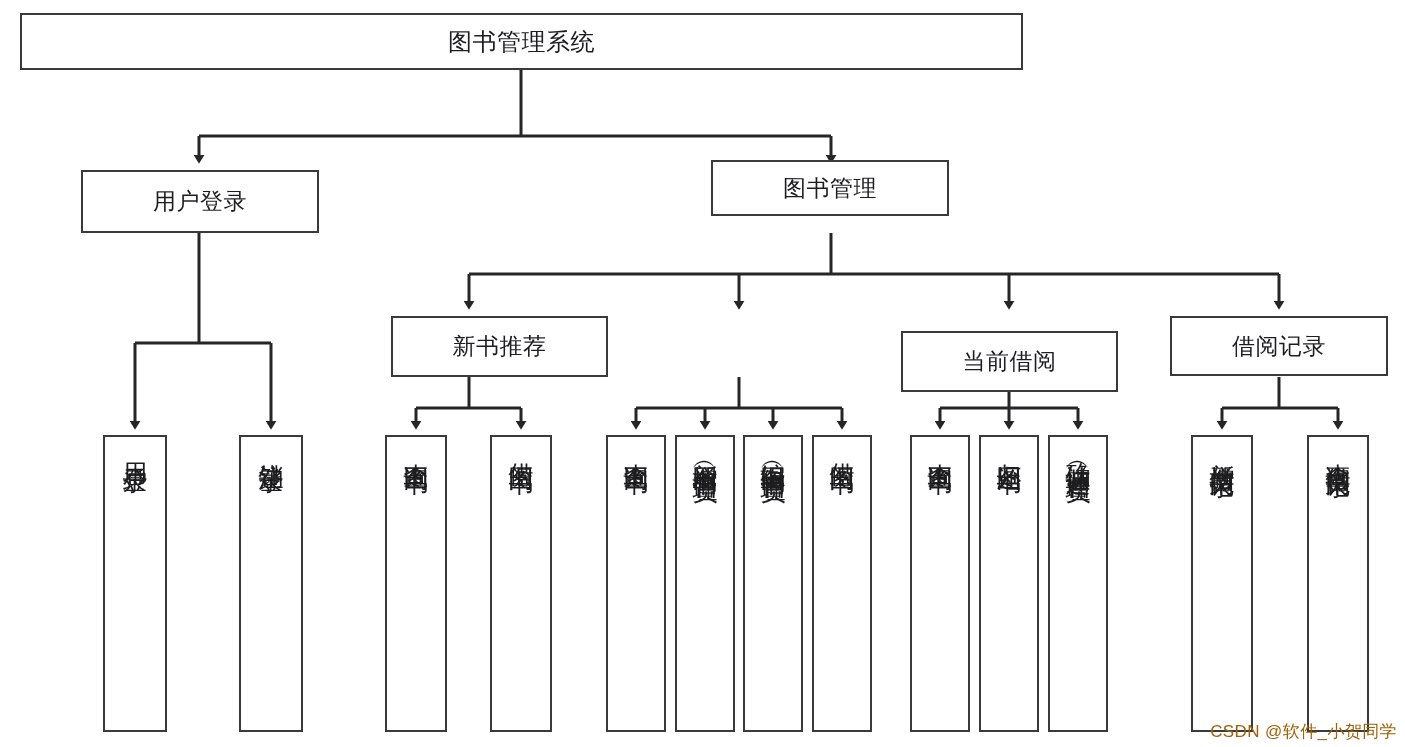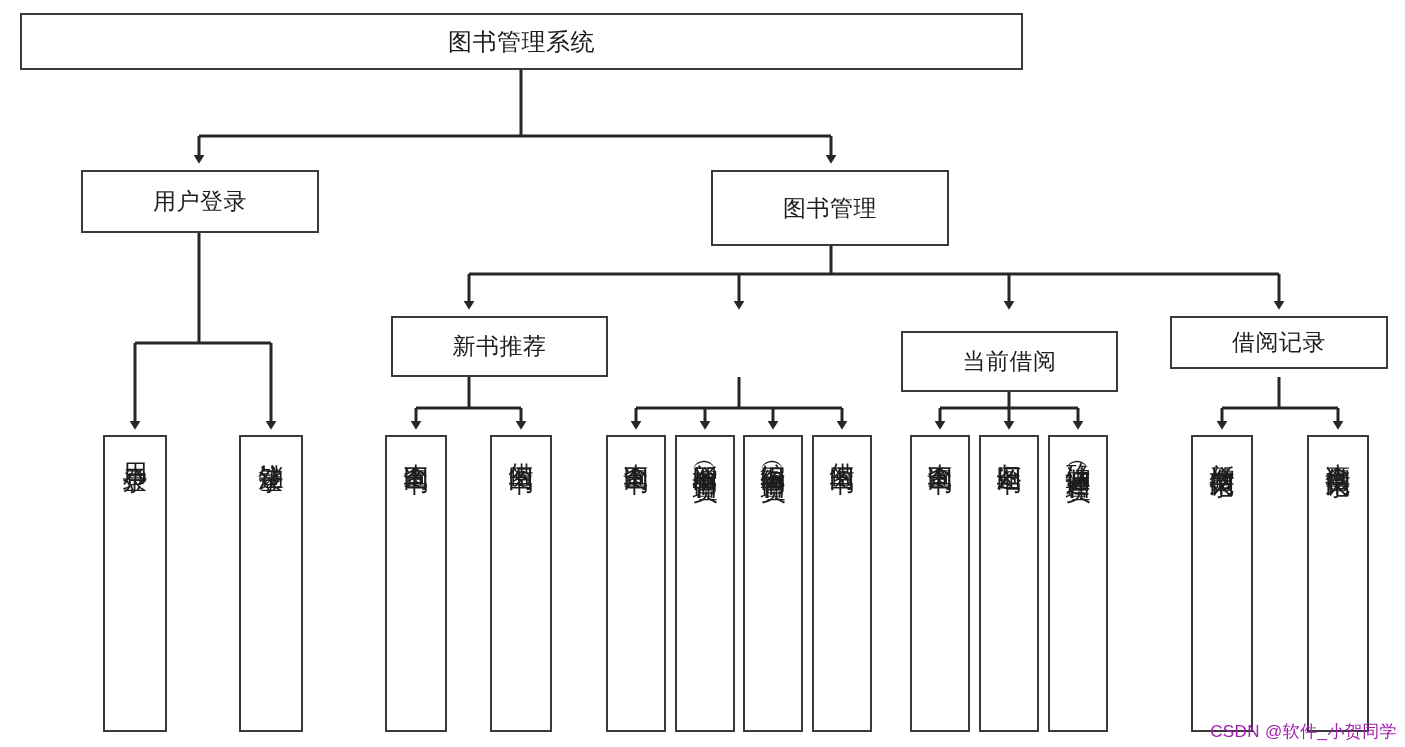--- a/index.html
+++ b/index.html
@@ -59,21 +59,21 @@
     font-size: 25px;
     letter-spacing: 2.5px;
     line-height: 1;
     margin: 0 auto;
   }
   .watermark {
     position: absolute;
     right: 8px;
     bottom: 4px;
     font-size: 17px;
-    color: #a21caf;
+    color: #a16207;
     letter-spacing: 0.4px;
     z-index: 3;
     white-space: nowrap;
   }
 </style>
 </head>
 <body>
 
 <div id="canvas">
 
@@ -127,31 +127,31 @@
     </g>
   </svg>
 
   <div class="node horiz root" style="left:20px; top:13px; width:1003px; height:57px;">
     <span class="label">图书管理系统</span>
   </div>
 
   <div class="node horiz" style="left:81px; top:170px; width:238px; height:63px;">
     <span class="label">用户登录</span>
   </div>
-  <div class="node horiz" style="left:711px; top:170px; width:238px; height:76px;">
+  <div class="node horiz" style="left:711px; top:160px; width:238px; height:56px;">
     <span class="label">图书管理</span>
   </div>
 
   <div class="node horiz" style="left:361px; top:316px; width:217px; height:61px;margin-left:30px;">
     <span class="label">新书推荐</span>
   </div>
   <div class="node horiz" style="left:901px; top:331px; width:217px; height:61px;">
     <span class="label">当前借阅</span>
   </div>
-  <div class="node horiz" style="left:1170px; top:316px; width:218px; height:53px;">
+  <div class="node horiz" style="left:1170px; top:316px; width:218px; height:60px;">
     <span class="label">借阅记录</span>
   </div>
 
   <div class="node vert" style="left:103px; top:435px; width:64px; height:297px;">
     <span class="label">用户登录</span>
   </div>
   <div class="node vert" style="left:239px; top:435px; width:64px; height:297px;">
     <span class="label">注销登录</span>
   </div>
 

